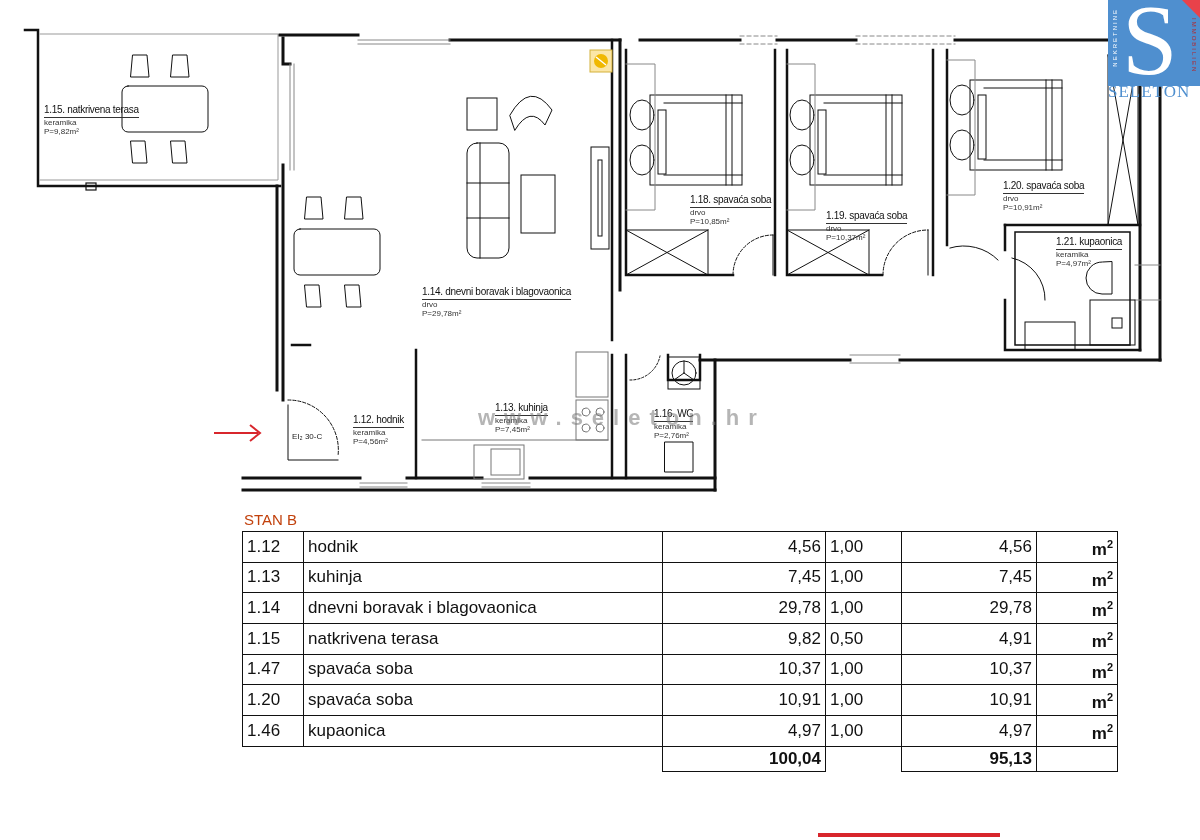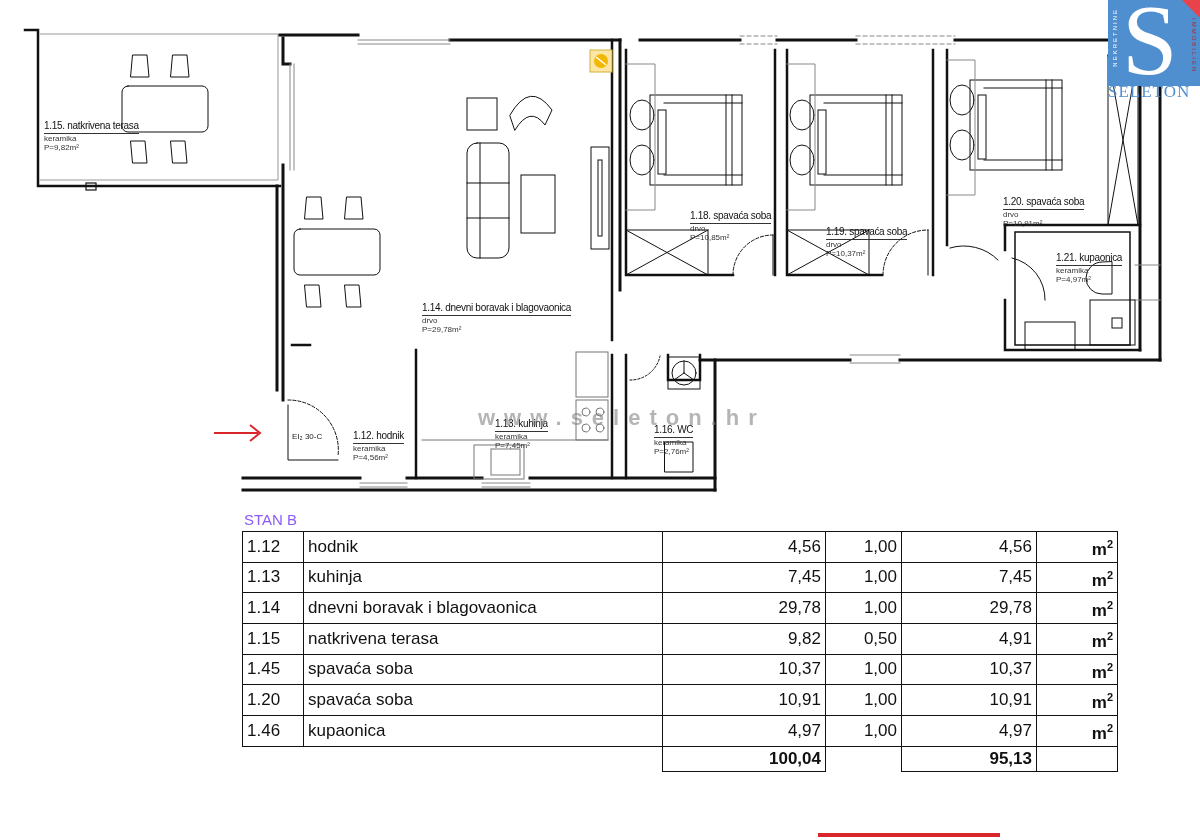--- a/index.html
+++ b/index.html
@@ -1,37 +1,37 @@
 <!DOCTYPE html>
 <html><head>
 <meta charset="utf-8">
 <style>
   html, body { margin:0; padding:0; background:#ffffff; }
   body { width:1200px; height:840px; position:relative; overflow:hidden; font-family:"Liberation Sans", sans-serif; color:#111; }
   #plan { position:absolute; left:0; top:0; width:1200px; height:500px; }
-  .room-label { position:absolute; font-family:"Liberation Sans", sans-serif; line-height:1.15;margin-top:16px; }
+  .room-label { position:absolute; font-family:"Liberation Sans", sans-serif; line-height:1.15; }
   .room-label .nm { font-size:10px; color:#111; border-bottom:1px solid #333; padding-bottom:1px; white-space:nowrap; letter-spacing:-0.3px; }
   .room-label .mat, .room-label .area { font-size:8px; color:#333; white-space:nowrap; }
   .watermark { position:absolute; left:478px; top:405px; font-family:"Liberation Sans", sans-serif; font-weight:bold; font-size:22px; letter-spacing:9px; color:rgba(120,120,120,0.55); white-space:nowrap; }
   .entry-label { position:absolute; left:292px; top:432px; font-size:8px; color:#222; }
   .logo { position:absolute; left:1108px; top:0; width:92px; height:100px; }
   .logo-s { position:absolute; left:0; top:0; width:92px; height:86px; background:#4f8fcf; }
   .logo-tri { position:absolute; right:0; top:0; width:0; height:0; border-top:18px solid #e8424a; border-left:18px solid transparent; }
   .logo-letter { position:absolute; left:14px; top:-10px; font-family:"Liberation Serif", serif; font-size:100px; color:#fff; line-height:1; }
   .logo-word { position:absolute; left:0; top:82px; width:92px; text-align:left; font-family:"Liberation Serif", serif; font-size:17px; color:#4f8fcf; letter-spacing:1px; }
   .logo-vert-l { position:absolute; left:4px; top:8px; font-size:6px; color:#fff; writing-mode:vertical-rl; transform:rotate(180deg); letter-spacing:2px; }
   .logo-vert-r { position:absolute; right:3px; top:18px; font-size:6px; color:#b02a30; writing-mode:vertical-rl; letter-spacing:2px; }
   
-  .stan-title { position:absolute; left:244px; top:511px; font-size:15px; color:#8b5cf6; }
+  .stan-title { position:absolute; left:244px; top:511px; font-size:15px; color:#c2410c; }
   table.areas { position:absolute; left:242px; top:531px; border-collapse:collapse; font-family:"Liberation Sans", sans-serif; font-size:17px; }
   table.areas td { border:1.5px solid #111; height:24.5px; padding:0 4px; line-height:24px; }
   table.areas td.id { width:52px; }
   table.areas td.name { width:350px; }
   table.areas td.num { width:154px; text-align:right; }
-  table.areas td.coef { width:67px; text-align:right; }
+  table.areas td.coef { width:67px; text-align:left; }
   table.areas td.net { width:126px; text-align:right; }
   table.areas td.unit { width:36px; text-align:right; font-weight:bold;padding-left:40px; }
   table.areas td.unit sup { font-size:11px; }
   table.areas tr.total td { font-weight:bold; }
   table.areas tr.total td.blank { border:none; }
   .underline-red { position:absolute; left:818px; top:833px; width:182px; height:4px; background:#d8262c; }
 </style>
 </head>
 <body>
 
@@ -274,21 +274,21 @@
       </tr>
       <tr>
         <td class="id">1.15</td>
         <td class="name">natkrivena terasa</td>
         <td class="num">9,82</td>
         <td class="coef">0,50</td>
         <td class="net">4,91</td>
         <td class="unit"><span>m</span><sup>2</sup></td>
       </tr>
       <tr>
-        <td class="id">1.45</td>
+        <td class="id">1.47</td>
         <td class="name">spavaća soba</td>
         <td class="num">10,37</td>
         <td class="coef">1,00</td>
         <td class="net">10,37</td>
         <td class="unit"><span>m</span><sup>2</sup></td>
       </tr>
       <tr>
         <td class="id">1.20</td>
         <td class="name">spavaća soba</td>
         <td class="num">10,91</td>

